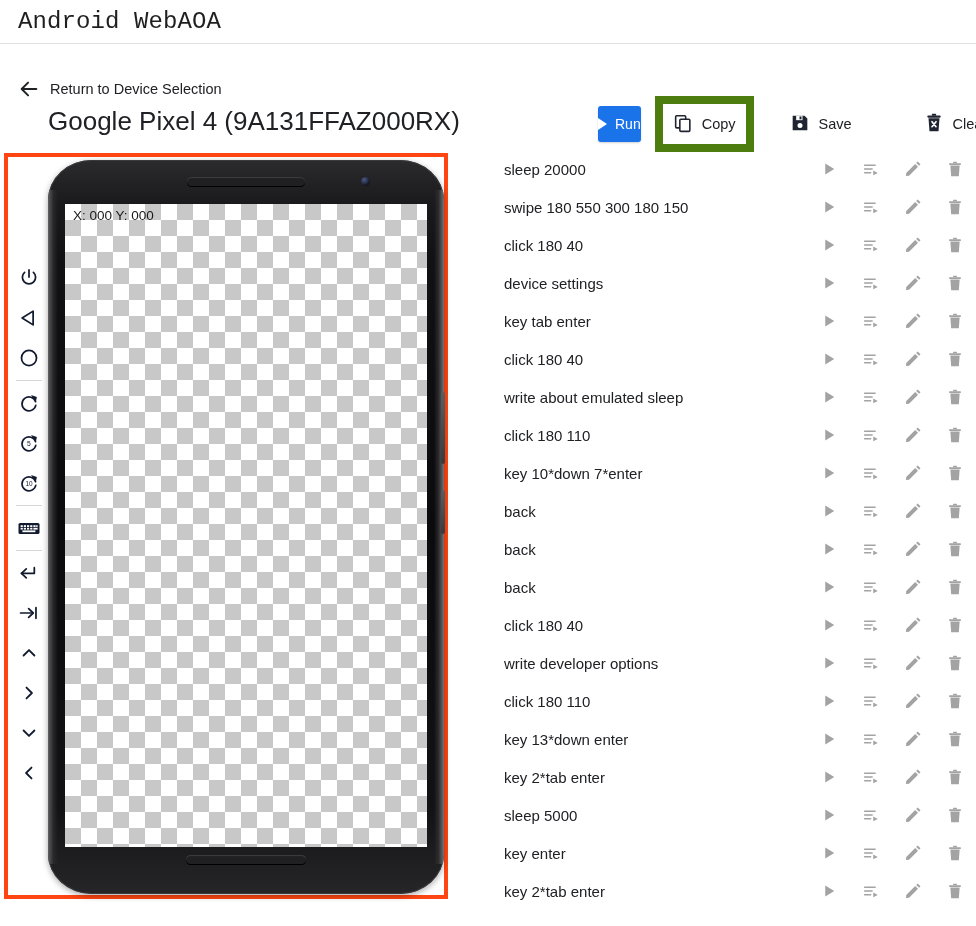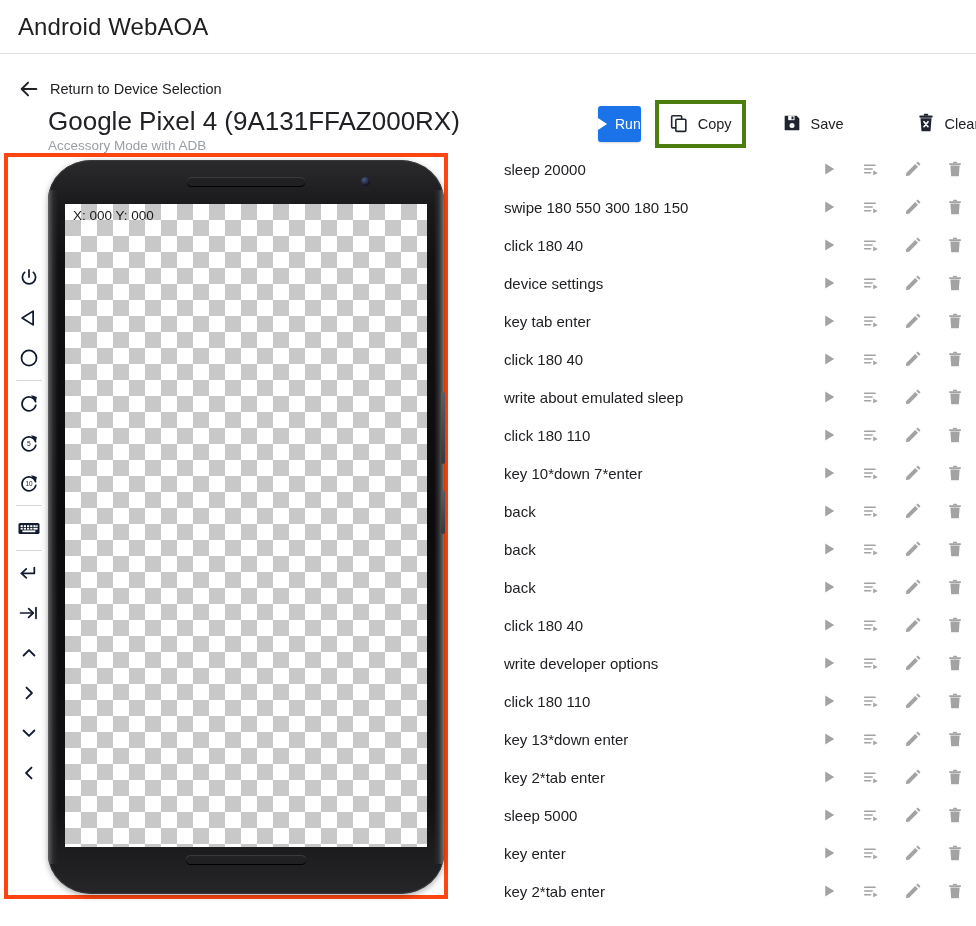--- a/index.html
+++ b/index.html
@@ -7,25 +7,26 @@
     margin: 0; padding: 0;
     width: 976px; height: 926px;
     background: #ffffff;
     font-family: "Liberation Sans", sans-serif;
     color: #202124;
     overflow: hidden;
   }
 
   
   #app-header {
-    height: 54px;
+    height: 44px;
     border-bottom: 1px solid #e0e0e0;
     display: flex;
     align-items: center;
     padding-left: 18px;
+    font-family: Liberation Mono, monospace;
   }
   #app-title {
     font-size: 24px;
     font-weight: 400;
     letter-spacing: .1px;
     color: #1f1f1f;
   }
 
   
   #back-link {
@@ -235,21 +236,21 @@
     height: 36px;
     padding: 0 10px;
     font-size: 14.5px;
     color: #202124;
     cursor: pointer;
     user-select: none;
     background: transparent;
   }
   #copy-button-wrap {
     margin-left: 14px;
-    border: 4px solid #4d7c0f;
+    border: 8px solid #4d7c0f;
     padding: 2px 6px;
     display: flex;
     align-items: center;
   }
   #save-button { margin-left: 26px; }
   #clear-button { margin-left: 52px; }
 
   
   #command-list {
     margin-top: 2px;
@@ -294,21 +295,20 @@
     <svg width="22" height="22" viewBox="0 0 24 24" fill="none" stroke="#202124" stroke-width="2.1" stroke-linecap="round" stroke-linejoin="round">
       <line x1="20" y1="12" x2="4.5" y2="12"></line>
         <polyline points="11,5 4,12 11,19"></polyline>
     </svg>
   </span>
   <span class="lbl">Return to Device Selection</span>
 </div>
 
 <div id="device-block">
   <div id="device-title">Google Pixel 4 (9A131FFAZ000RX)</div>
-  <div id="device-subtitle">Accessory Mode with ADB</div>
 </div>
 
 <div id="device-panel-highlight"></div>
 
 <div id="device-rail" style="top:258px;">
   <div class="rail-btn">
     <svg width="22" height="22" viewBox="0 0 24 24" fill="none" stroke="#111a2e" stroke-width="1.9" stroke-linecap="round">
       <path d="M12 3.2 L12 11"></path>
         <path d="M7.2 5.8 A7.2 7.2 0 1 0 16.8 5.8"></path>
     </svg>

